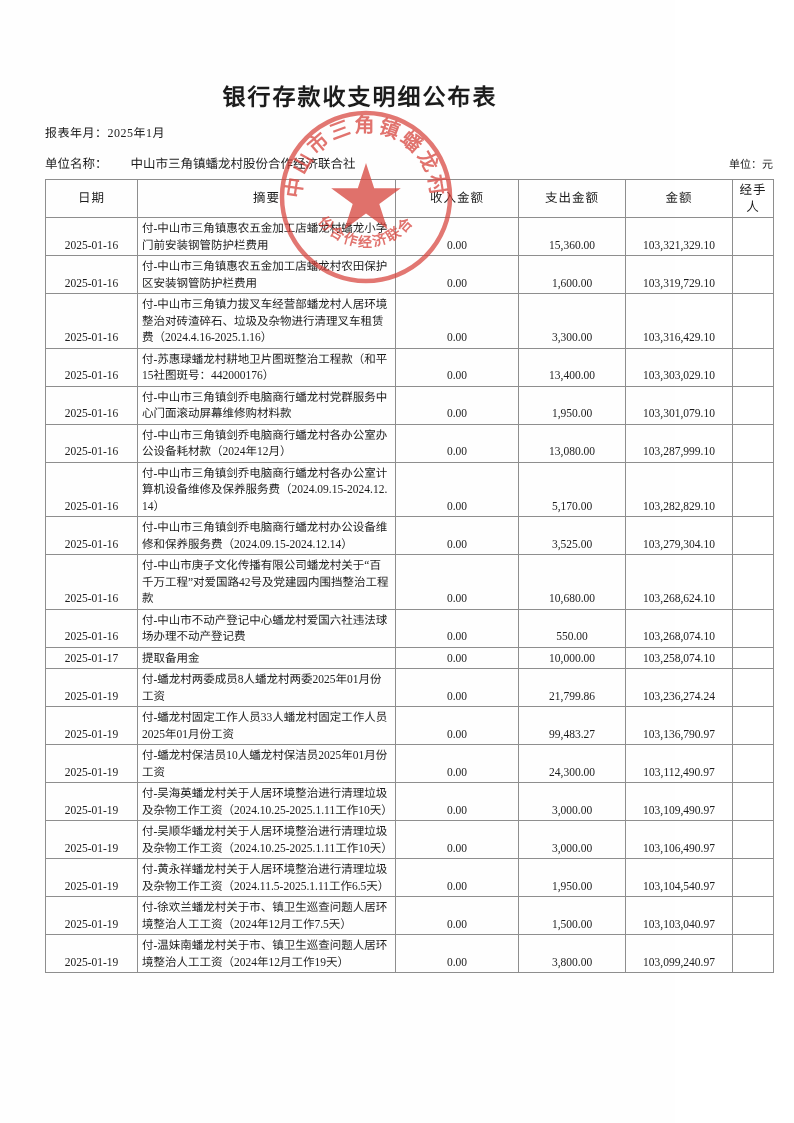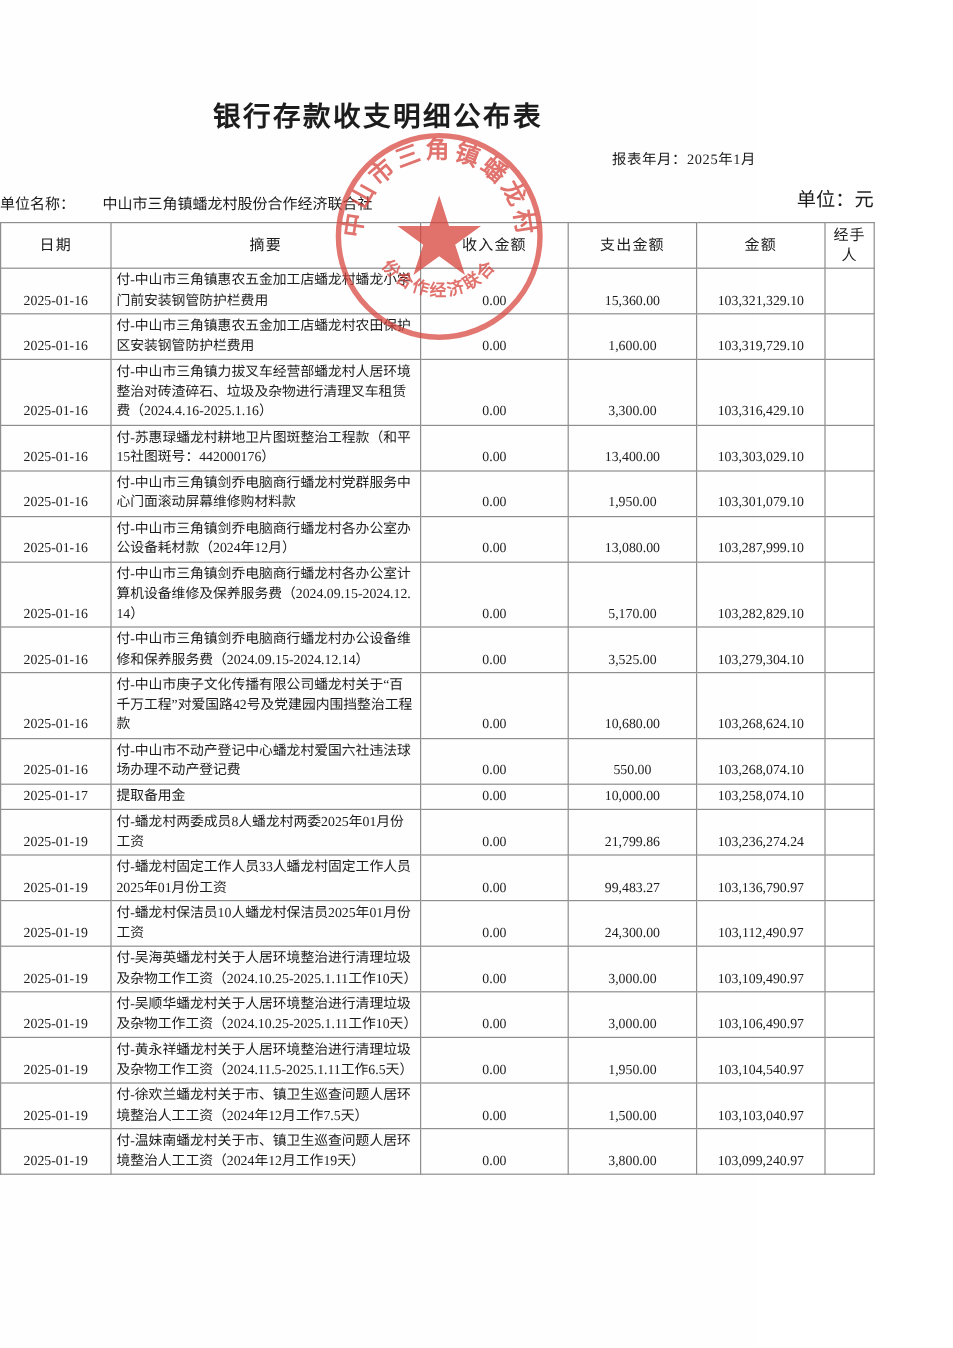--- a/index.html
+++ b/index.html
@@ -16,53 +16,54 @@
     color: #1c1c1c;
     overflow: hidden;
   }
 
   .page {
     position: absolute;
     inset: 0;
     width: 630px;
     height: 1123px;
     background: #fefefe;
+    padding-left: 45px;
   }
 
   
   .title {
     text-align: center;
     font-size: 23px;
     font-weight: bold;
     letter-spacing: 2px;
     margin: 0;
     padding-top: 78px;
     font-family: "Liberation Serif", "DejaVu Serif", serif;
   }
   .subtitle {
-    text-align: right;
+    text-align: left;
     font-size: 12px;
     margin: 0;
     padding-top: 11px;
     letter-spacing: 0.5px;
   }
 
   
   .meta-row {
     display: flex;
     justify-content: space-between;
     align-items: flex-end;
     margin: 0 auto;
     width: 728px;
     padding-top: 12px;
     font-size: 12.5px;
   }
   .meta-left { white-space: nowrap; }
   .meta-left .meta-label { margin-right: 23px; }
-  .meta-right { white-space: nowrap; font-size: 16px; padding-bottom: 1px; }
+  .meta-right { white-space: nowrap; font-size: 11px; padding-bottom: 1px; }
 
   
   .table-wrap {
     width: 728px;
     margin: 0 auto;
     padding-top: 7px;
   }
   table.ledger {
     border-collapse: collapse;
     width: 728px;

